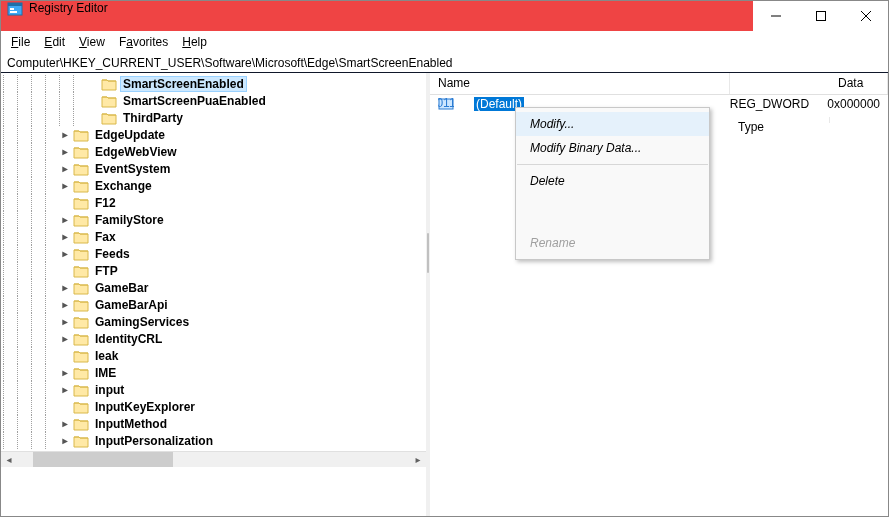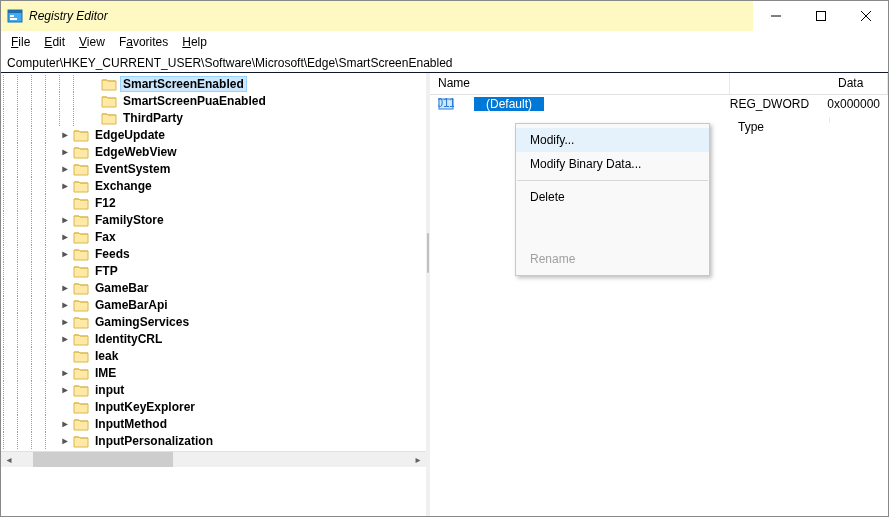--- a/index.html
+++ b/index.html
@@ -1,21 +1,21 @@
 <!DOCTYPE html>
 <html><head>
 <meta charset="utf-8">
 <style>
 * { box-sizing: border-box; margin: 0; padding: 0; font-family: "Segoe UI", Tahoma, sans-serif; font-size: 12px; }
 html, body { width: 889px; height: 517px; overflow: hidden; background: #fff; }
 
 .window { width: 889px; height: 517px; border: 1px solid #888; display: flex; flex-direction: column; background: #fff; }
 
 
-.titlebar { height: 30px; display: flex; align-items: center; background: #fef9c3; font-style: italic; }
+.titlebar { height: 30px; display: flex; background: #ef4444; }
 .titlebar .app-icon { width: 16px; height: 16px; margin: 0 6px; display: inline-flex; align-items: center; justify-content: center; }
 .titlebar .title { flex: 0 0 auto; font-size: 12px; }
 .titlebar .spacer { flex: 1; }
 .win-btn { width: 45px; height: 30px; display: flex; align-items: center; justify-content: center; background: #fff; }
 
 
 .menubar { height: 22px; display: flex; align-items: center; padding: 0 4px; gap: 2px; }
 .menubar .menu-item { padding: 2px 6px; }
 .menubar .menu-item .accel { text-decoration: underline; }
 
@@ -50,24 +50,24 @@
 .col-data { flex: 1; }
 
 
 .list-body { flex: 1; position: relative; }
 .list-row { display: flex; align-items: center; height: 18px; }
 .list-row .cell { padding: 1px 8px; font-size: 12px; }
 .list-row .cell.name { width: 300px; display: flex; align-items: center; }
 .list-row .cell.type { width: 100px; }
 .list-row .cell.data { flex: 1; }
 .val-icon { width: 16px; height: 16px; margin-right: 20px; display:inline-flex; align-items:center; justify-content:center;}
-.list-row.selected .valname { background: #0078d7; color: #fff; padding: 0 12px; outline: 1px dotted #fff; }
-
-
-.context-menu { position: absolute; left: 85px; top: 28px; width: 195px; background: #f9f9f9; border: 1px solid #c8c8c8; box-shadow: 2px 2px 4px rgba(0,0,0,0.25); padding: 4px 0; }
+.list-row.selected .valname { background: #0078d7; color: #fff; padding: 0 2px; outline: 1px dotted #fff; }
+
+
+.context-menu { position: absolute; left: 85px; top: 12px; width: 195px; background: #f9f9f9; border: 1px solid #c8c8c8; box-shadow: 2px 2px 4px rgba(0,0,0,0.25); padding: 4px 0; font-style: italic; }
 .context-menu .cm-item { padding: 5px 14px; font-size: 12px; }
 .context-menu .cm-item.highlight { background: #e5f1fb; }
 .context-menu .cm-item.disabled { color: #a0a0a0; margin-top: 38px; }
 .context-menu .cm-sep { height: 1px; background: #d7d7d7; margin: 4px 1px; }
 
 
 .hscroll { height: 16px; background: #f0f0f0; border-top: 1px solid #e0e0e0; display:flex; }
 .hscroll .thumb { width: 140px; height: 100%; background: #cdcdcd; margin-left: 16px; }
 .hscroll .arrow { width:16px; height:100%; display:flex; align-items:center; justify-content:center; color:#606060; font-size:10px;}
 </style>

